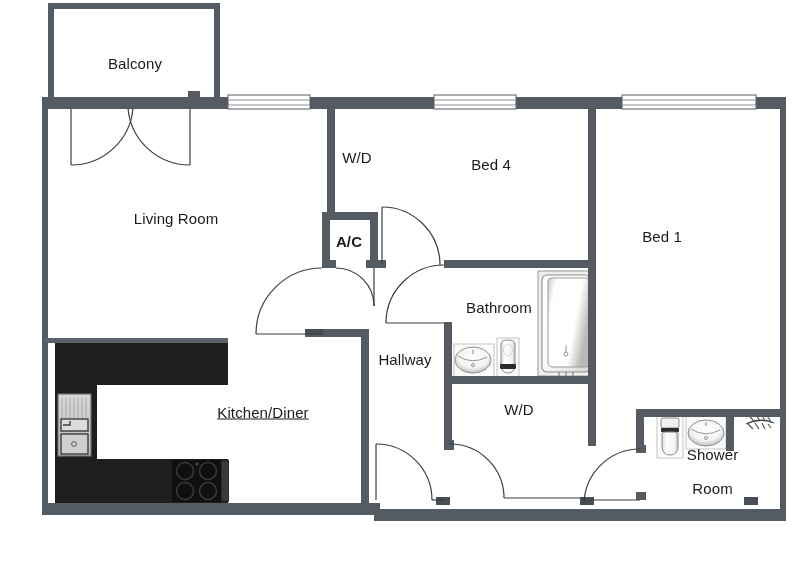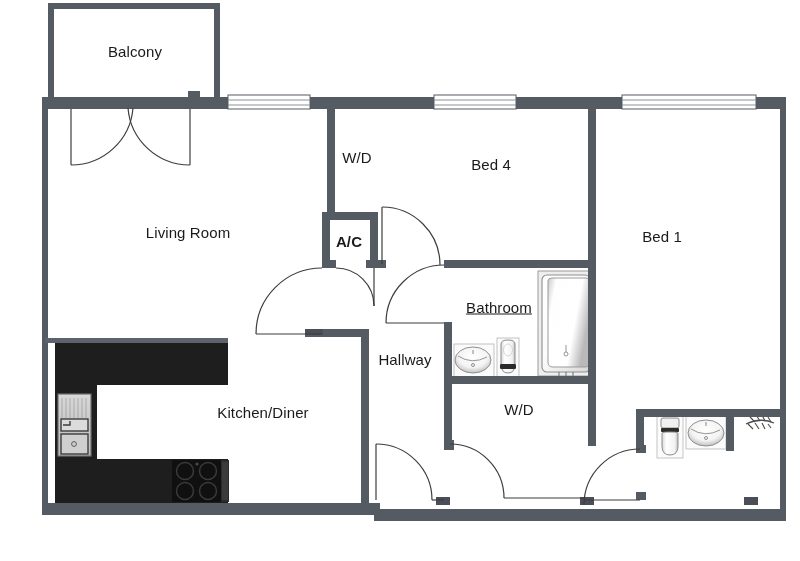--- a/index.html
+++ b/index.html
@@ -275,34 +275,38 @@
       <path d="M450 444 L450 498" stroke-width="0"></path>
       <path d="M504 498 L584 498" stroke="#3d3d3d" stroke-width="1.2"></path>
 
       <path d="M640 449 A56 56 0 0 0 584 505"></path>
       <path d="M584 500 L640 500"></path>
     </g>
   </svg>
 
   <div class="room-label" style="left:0;top:0;width:0;"></div>
 
-  <div class="room-label" style="left:135px;top:51px;transform:translate(-50%,-50%);">Balcony</div>
-
-  <div class="room-label" style="left:176px;top:232px;transform:translate(-50%,-50%);margin-left:12px;">Living Room</div>
+  <div class="room-label" style="left:135px;top:63px;transform:translate(-50%,-50%);">Balcony</div>
+
+  <div class="room-label" style="left:176px;top:218px;transform:translate(-50%,-50%);">Living Room</div>
 
   <div class="room-label" style="left:357px;top:157px;transform:translate(-50%,-50%);">W/D</div>
 
   <div class="room-label" style="left:491px;top:164px;transform:translate(-50%,-50%);">Bed 4</div>
 
   <div class="room-label" style="left:662px;top:236px;transform:translate(-50%,-50%);">Bed 1</div>
 
   <div class="room-label" style="left:349px;top:241px;transform:translate(-50%,-50%);font-weight:bold;">A/C</div>
 
-  <div class="room-label" style="left:499px;top:307px;transform:translate(-50%,-50%);text-decoration:underline;">Bathroom</div>
+  <div class="room-label" style="left:499px;top:307px;transform:translate(-50%,-50%);">Bathroom</div>
 
   <div class="room-label" style="left:405px;top:359px;transform:translate(-50%,-50%);text-align:center;">Hallway</div>
 
-  <div class="room-label" style="left:263px;top:412px;transform:translate(-50%,-50%);">Kitchen/Diner</div>
+  <div class="room-label" style="left:263px;top:412px;transform:translate(-50%,-50%);text-decoration:underline;">Kitchen/Diner</div>
 
   <div class="room-label" style="left:519px;top:409px;transform:translate(-50%,-50%);">W/D</div>
 
+  <div class="room-label" style="left:704px;top:471px;transform:translate(-50%,-50%);">
+    <span>Shower</span><br>
+    <span>Room</span>
+  </div>
 
 </div>
 
 </body></html>

